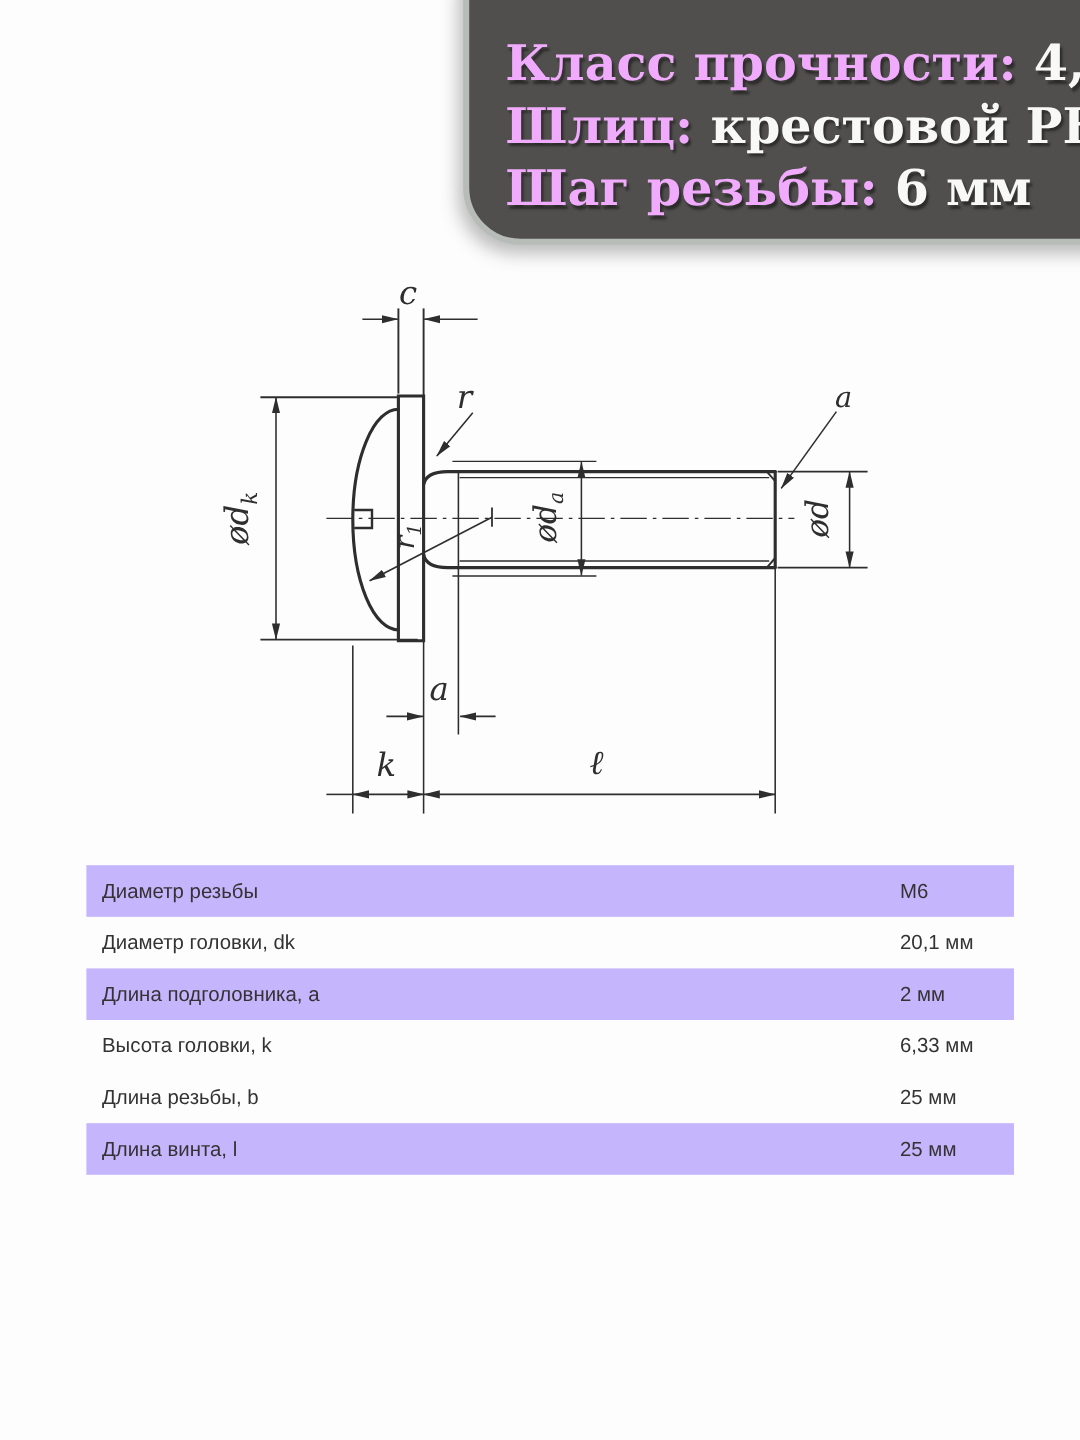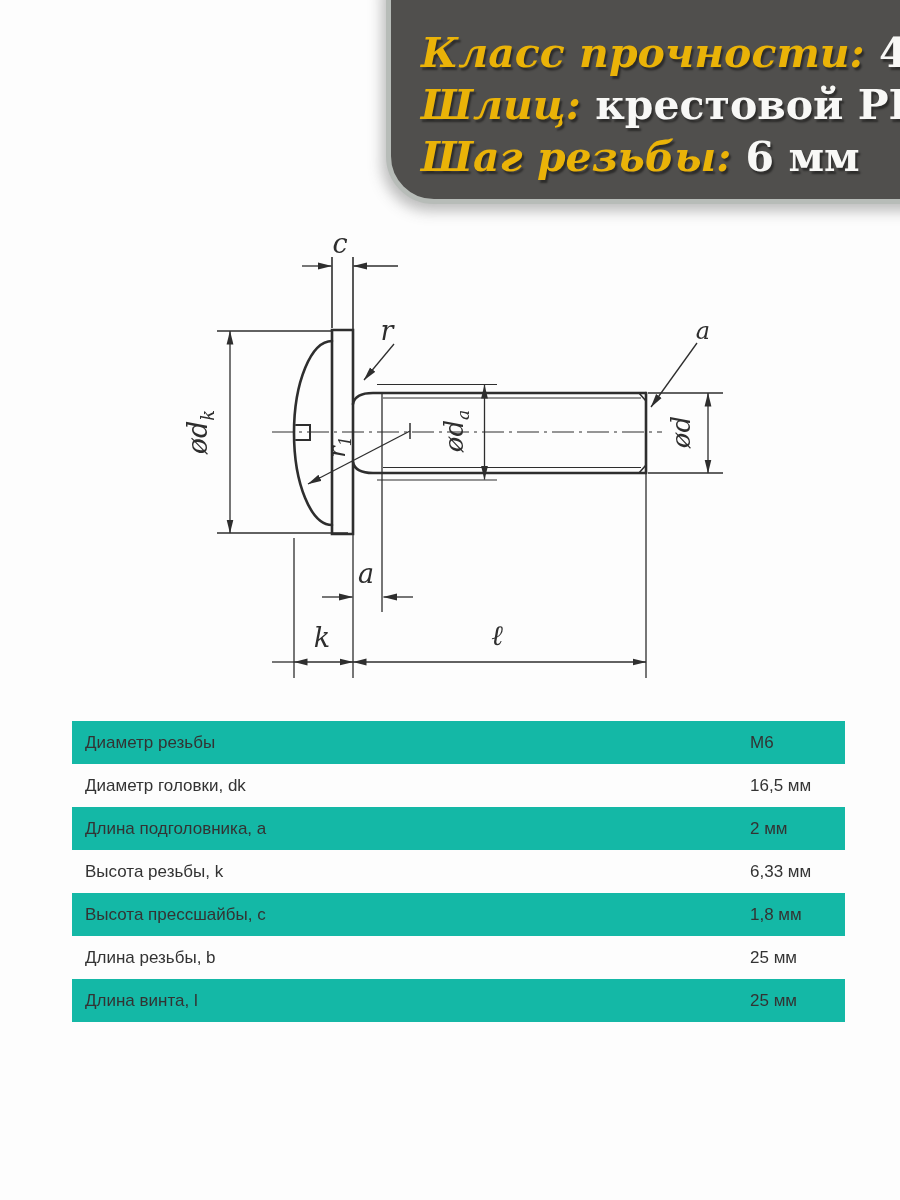--- a/index.html
+++ b/index.html
@@ -17,32 +17,32 @@
     box-sizing:border-box;
     padding:56px 0 0 30px;
     z-index:3;
   }
   .banner-line{
     font-family:"DejaVu Serif",serif;
     font-weight:bold;font-size:41px;line-height:52px;
     white-space:nowrap;
     text-shadow:2px 3px 2px rgba(0,0,0,.45);
   }
-  .banner-line .lab{color:#eab308;font-style:italic;}
+  .banner-line .lab{color:#f0abfc;}
   .banner-line .val{color:#f8f8f6;}
   
   .drawing{position:absolute;left:0;top:0;z-index:1;}
   .drawing text{font-family:"DejaVu Serif",serif;font-style:italic;fill:#2e2e2e;}
   
   .spec-table{position:absolute;left:72px;top:721px;width:773px;z-index:2;}
   .trow{
     position:relative;height:43px;display:flex;align-items:center;
     font-size:17px;color:#333;
   }
-  .trow.shaded{background:#14b8a6;}
+  .trow.shaded{background:#c4b5fd;}
   .tlabel{padding-left:13px;white-space:nowrap;}
   .tlabel b{font-weight:normal;}
   .tvalue{position:absolute;left:678px;white-space:nowrap;text-align:right;}
 </style>
 </head>
 <body>
 
 <div class="banner">
   <div class="banner-line">
     <span class="lab">Класс прочности:</span><span class="val"> 4,8</span>
@@ -140,33 +140,29 @@
   <text x="497" y="645" font-size="28" text-anchor="middle">ℓ</text>
 </svg>
 
 <div class="spec-table">
   <div class="trow shaded">
     <span class="tlabel"><span>Диаметр резьбы</span><b></b></span>
     <span class="tvalue">M6</span>
   </div>
   <div class="trow">
     <span class="tlabel"><span>Диаметр головки, </span><b>dk</b></span>
-    <span class="tvalue">16,5 мм</span>
+    <span class="tvalue">20,1 мм</span>
   </div>
   <div class="trow shaded">
     <span class="tlabel"><span>Длина подголовника, </span><b>a</b></span>
     <span class="tvalue">2 мм</span>
   </div>
   <div class="trow">
-    <span class="tlabel"><span>Высота резьбы, </span><b>k</b></span>
+    <span class="tlabel"><span>Высота головки, </span><b>k</b></span>
     <span class="tvalue">6,33 мм</span>
-  </div>
-  <div class="trow shaded">
-    <span class="tlabel"><span>Высота прессшайбы, </span><b>c</b></span>
-    <span class="tvalue">1,8 мм</span>
   </div>
   <div class="trow">
     <span class="tlabel"><span>Длина резьбы, </span><b>b</b></span>
     <span class="tvalue">25 мм</span>
   </div>
   <div class="trow shaded">
     <span class="tlabel"><span>Длина винта, </span><b>l</b></span>
     <span class="tvalue">25 мм</span>
   </div>
 </div>

